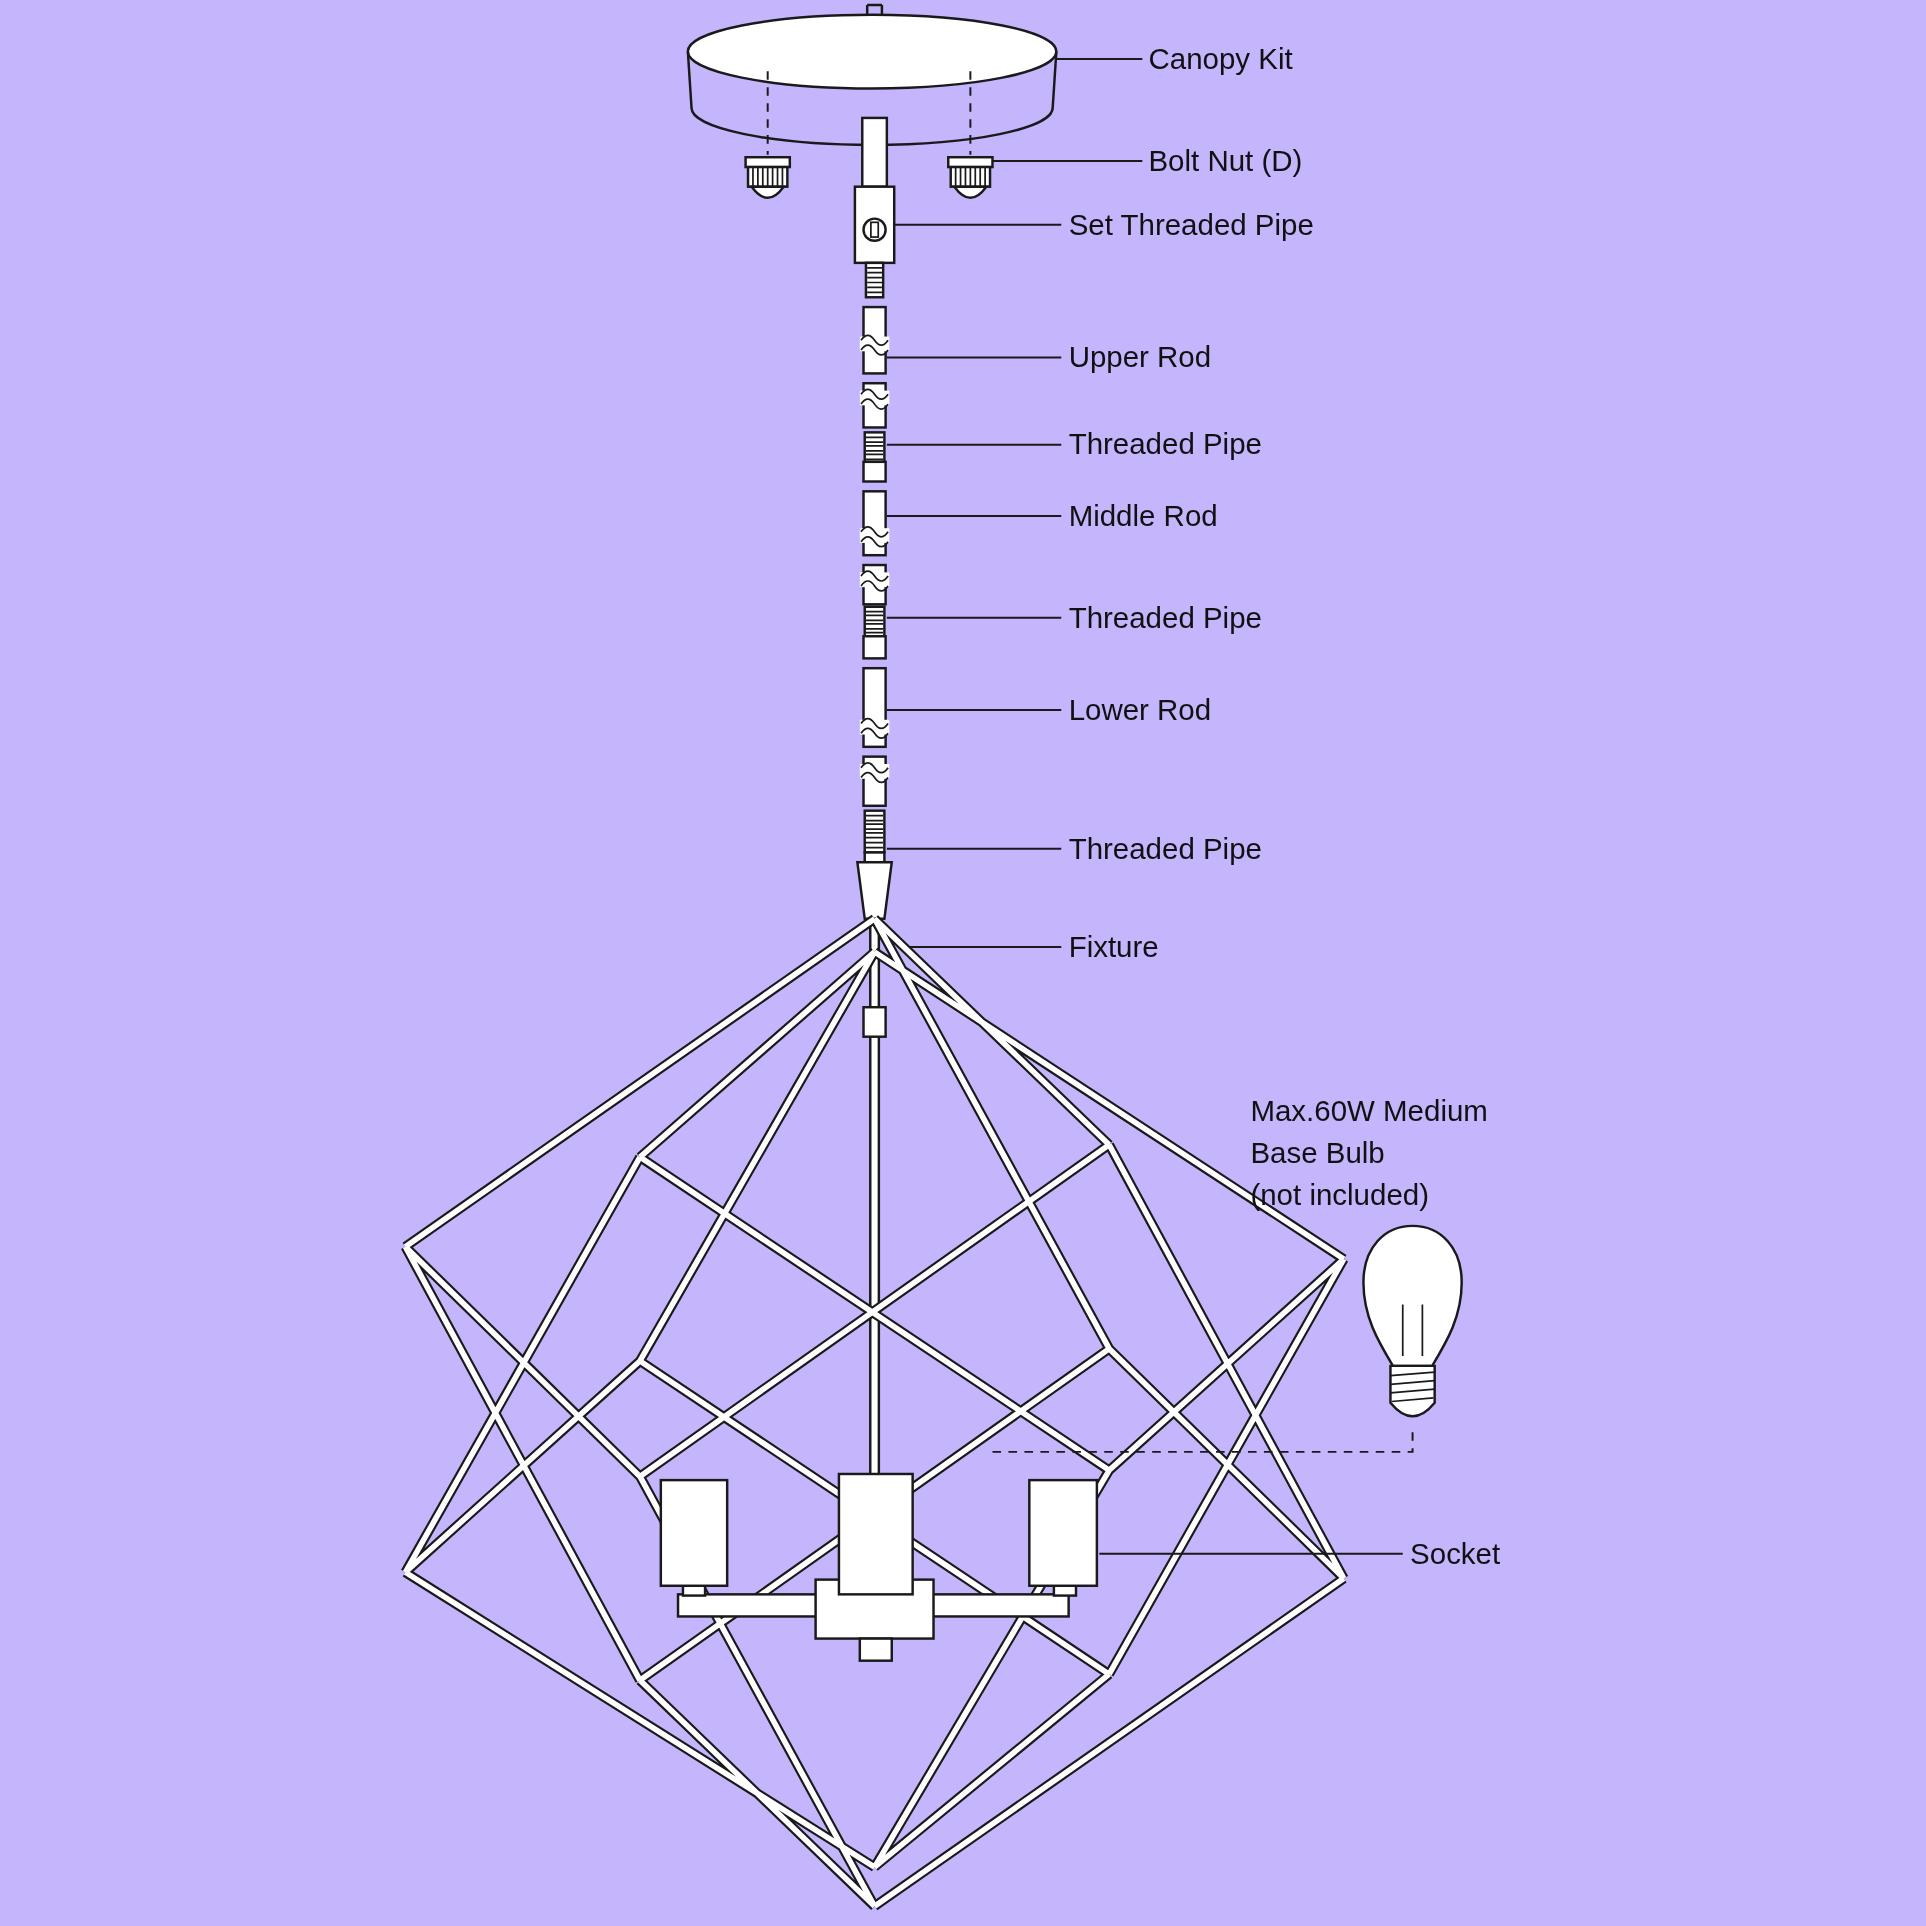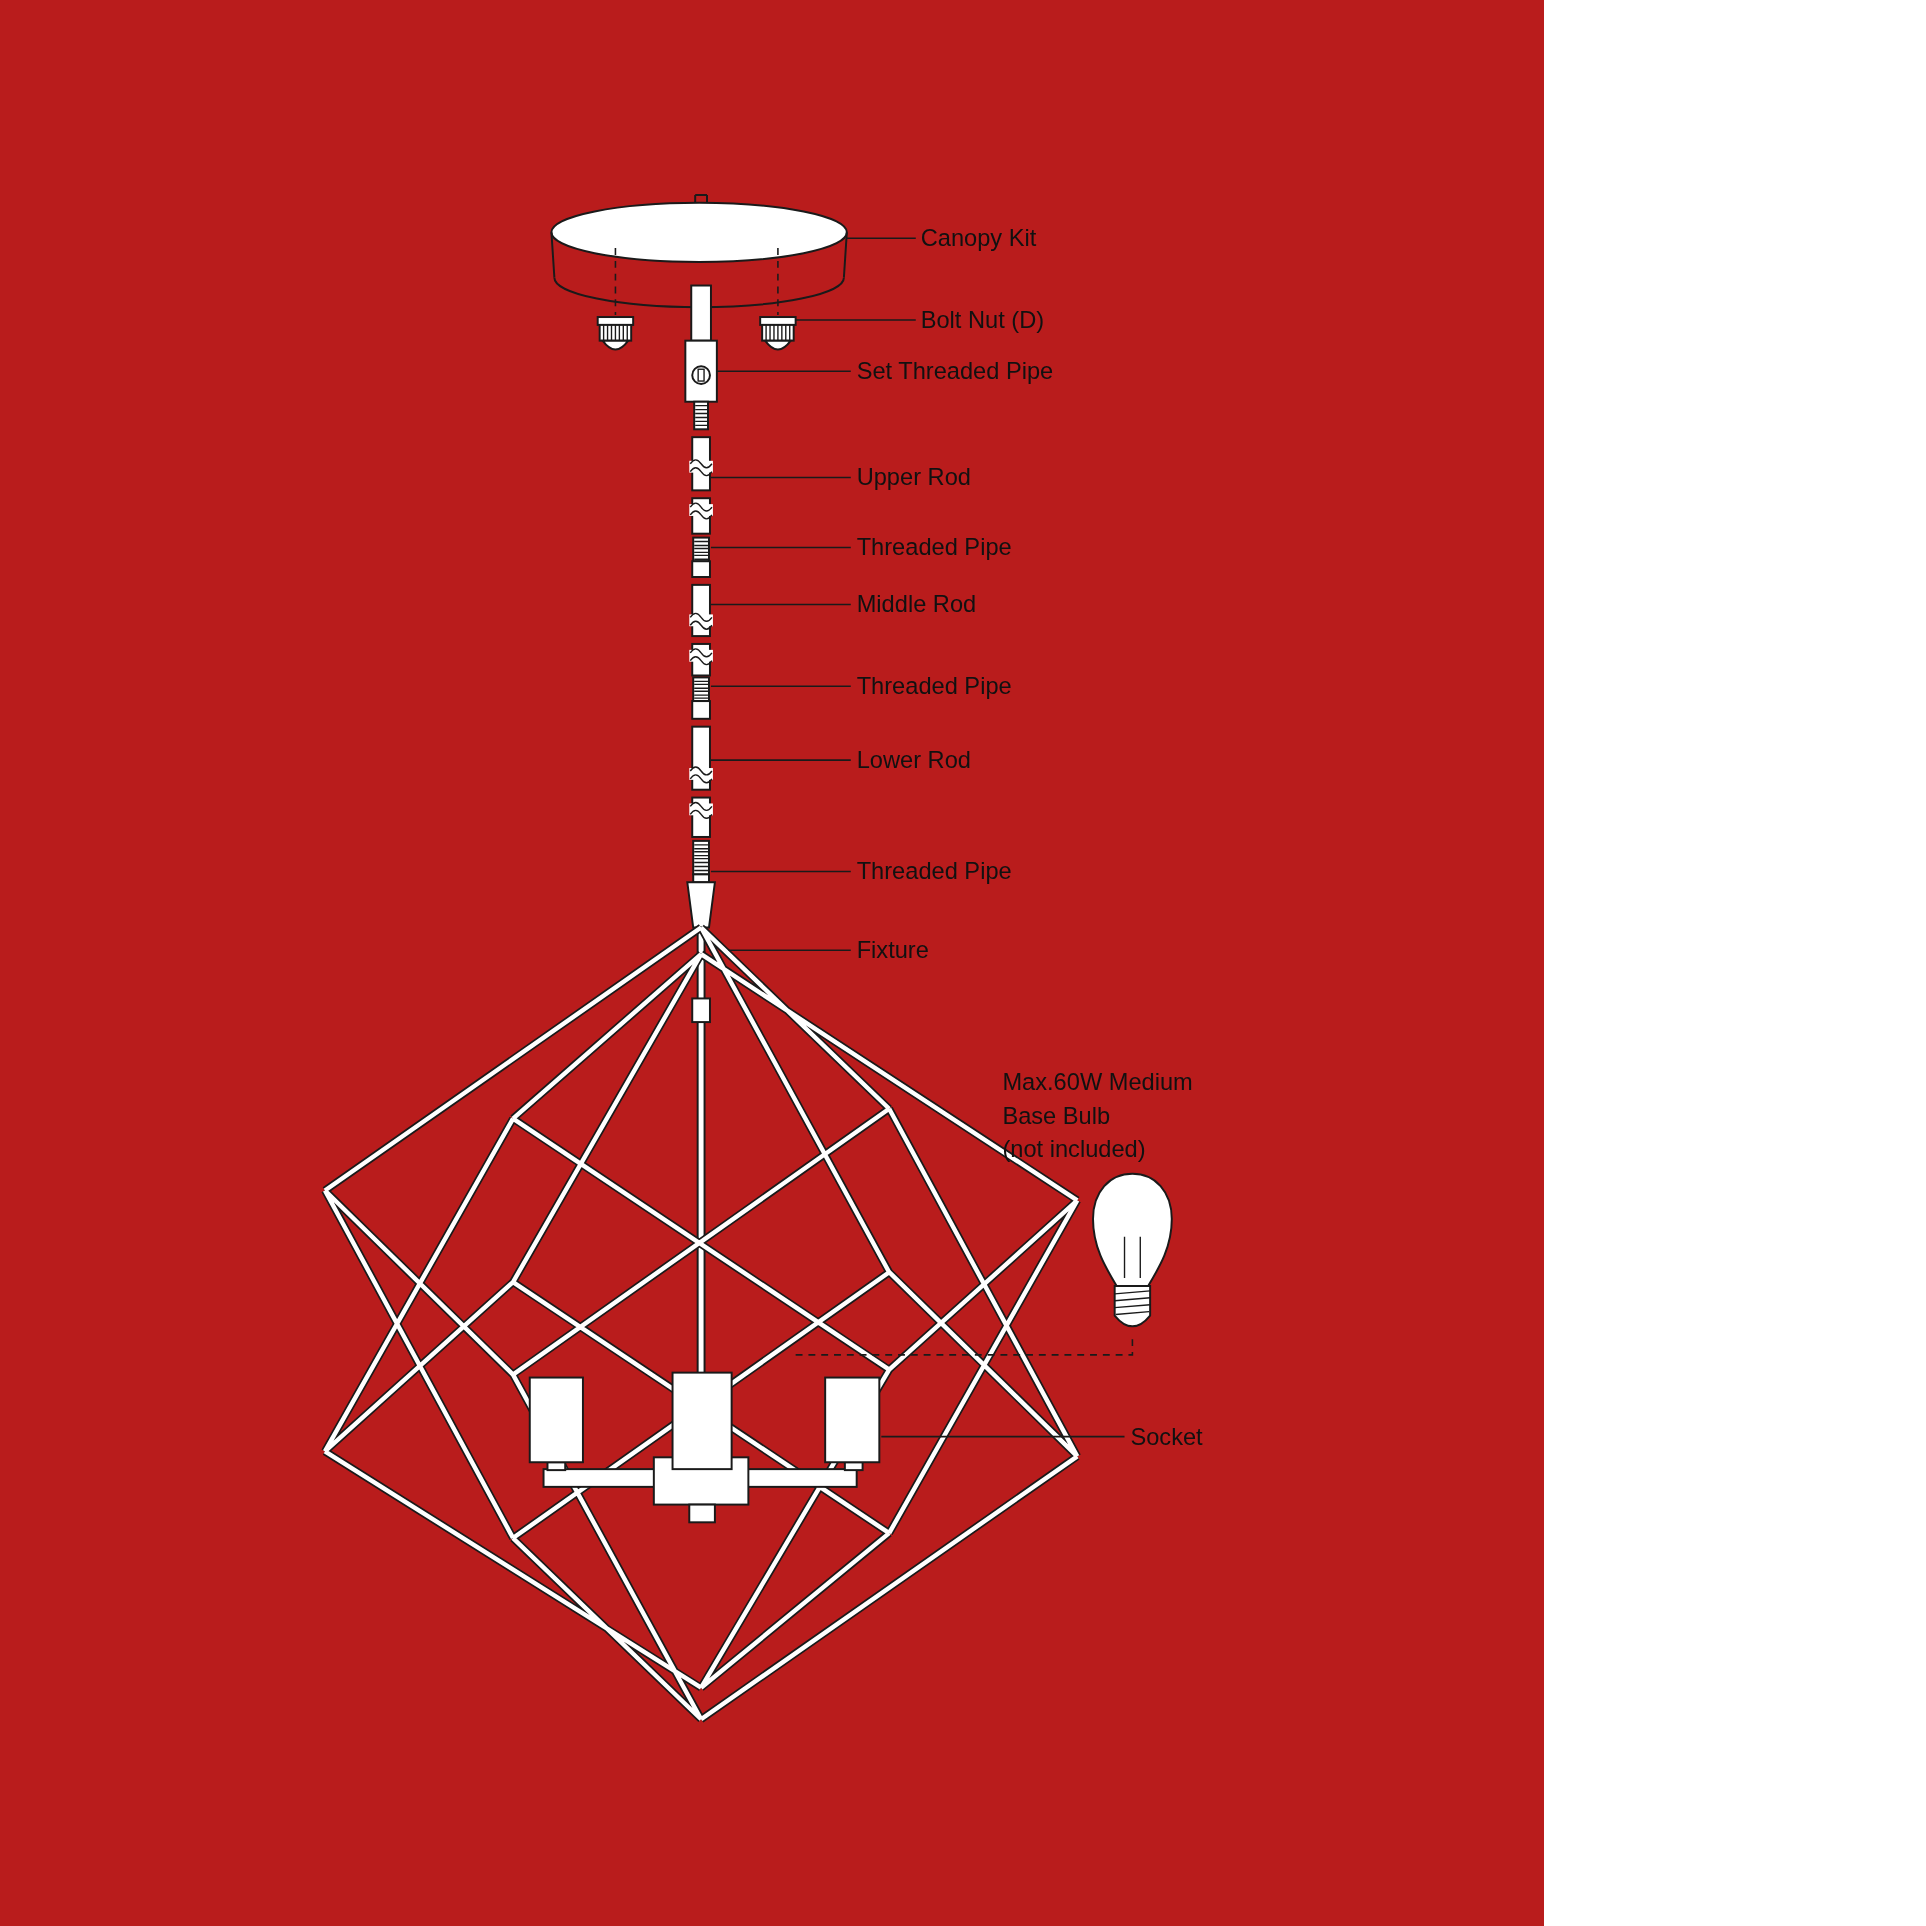--- a/index.html
+++ b/index.html
@@ -1,19 +1,19 @@
 <!DOCTYPE html>
 <html style="font-size:10.6px"><head>
 <meta charset="utf-8">
 <style>
   html,body{margin:0;padding:0;background:#ffffff;}
   .stage{
     position:relative;
-    width:1544px;height:1926px;
-    background:#b91c1c;
+    width:1926px;height:1926px;
+    background:#c4b5fd;
     font-family:"Liberation Sans", sans-serif;
     overflow:hidden;
   }
   .stage svg{width:100%;height:100%;display:block;}
   svg text{
     font-family:"Liberation Sans", sans-serif;
     font-size:24px;
     fill:#111111;
   }
   .ln{stroke:#1a1a1a;stroke-width:2;fill:none;}

